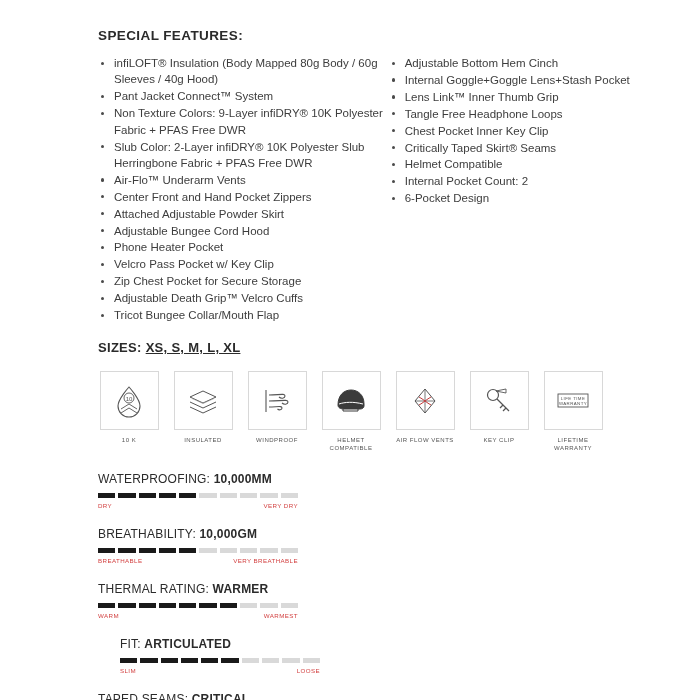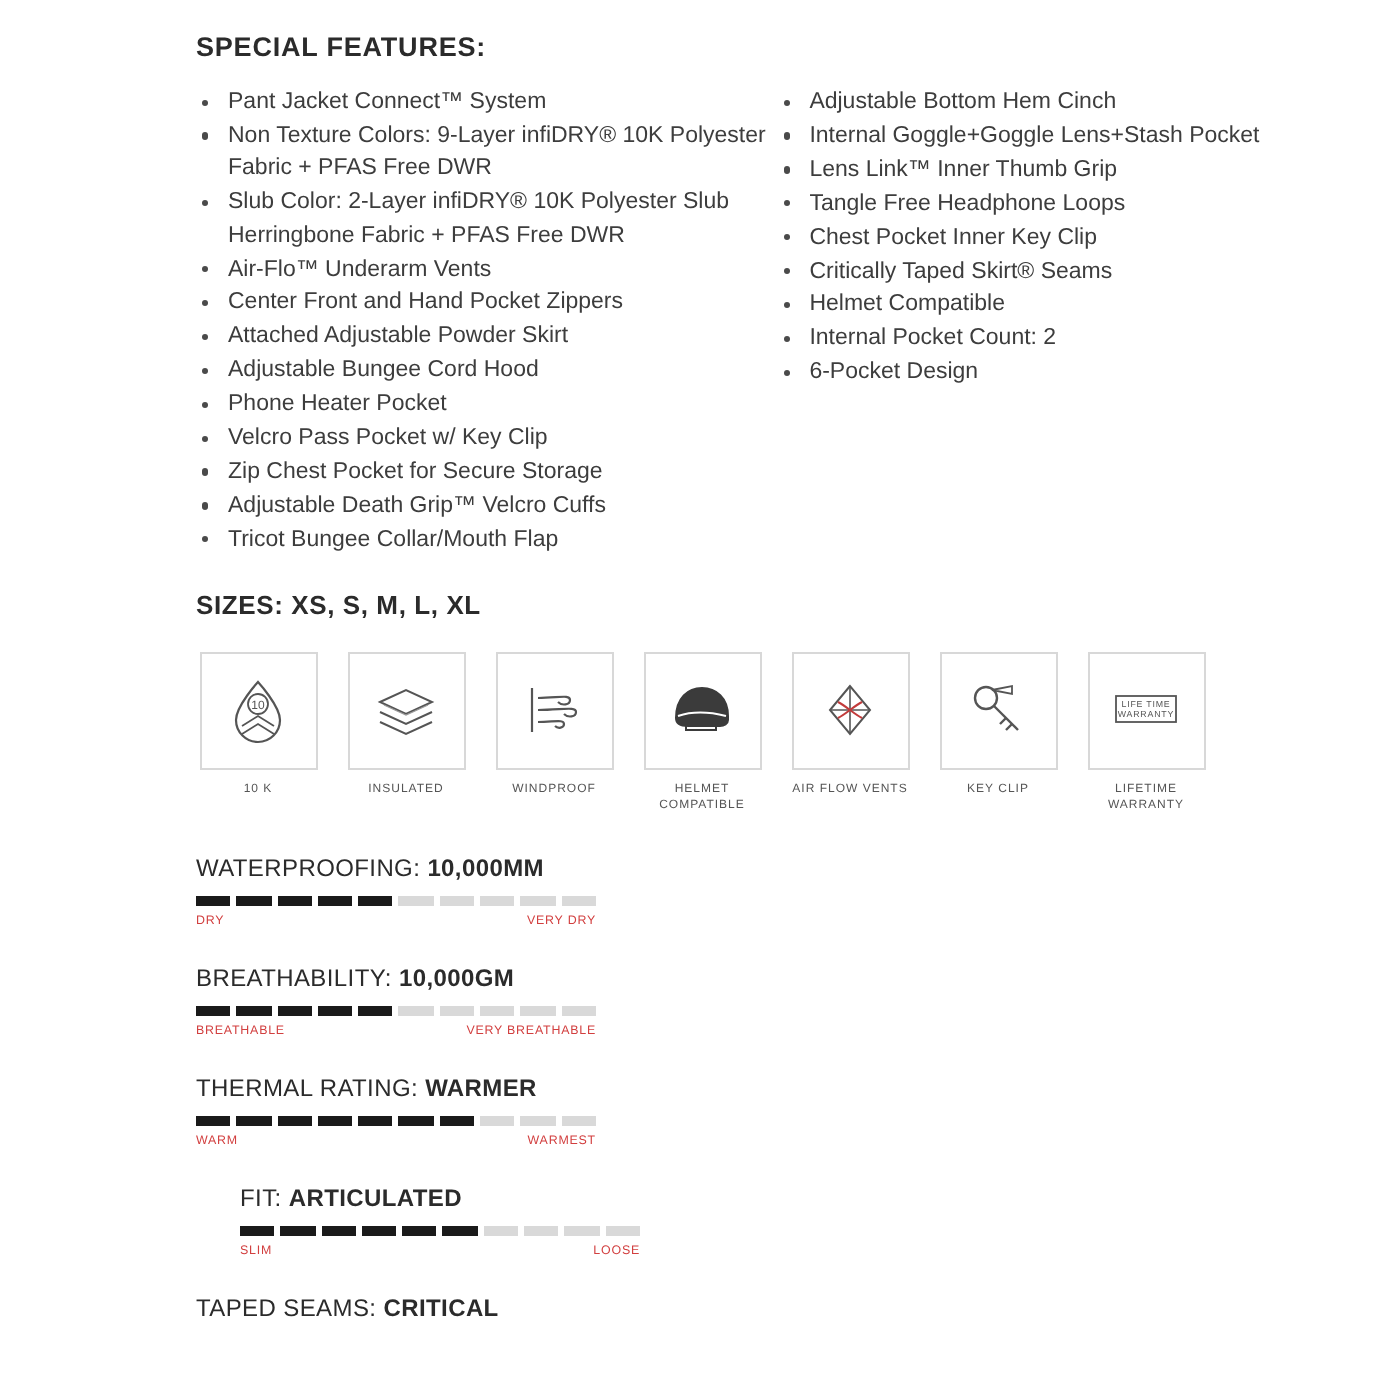--- a/index.html
+++ b/index.html
@@ -12,21 +12,21 @@
     background: #ffffff;
     font-family: "Liberation Sans", sans-serif;
     color: #3b3b3b;
     overflow: hidden;
   }
   .page {
     position: relative;
     width: 700px;
     height: 700px;
     box-sizing: border-box;
-    padding: 16px 40px 10px 98px;
+    padding: 28px 40px 10px 98px;
   }
   .section-title {
     font-size: 13.5px;
     font-weight: bold;
     letter-spacing: 0.4px;
     color: #2b2b2b;
     margin: 0 0 12px 0;
   }
   .features {
     display: flex;
@@ -61,21 +61,21 @@
     background: #4a4a4a;
   }
   .sizes {
     margin-top: 16px;
     font-size: 13px;
     font-weight: bold;
     letter-spacing: 0.3px;
     color: #2b2b2b;
   }
   .sizes .sizes-label { font-weight: bold; }
-  .sizes .sizes-values { font-weight: bold; }
+  .sizes .sizes-values { font-weight: bold; text-decoration: underline; }
 
   
   .icon-row {
     margin-top: 16px;
     display: flex;
     gap: 12px;
   }
   .icon-cell {
     width: 62px;
     display: flex;
@@ -145,20 +145,21 @@
 </head>
 <body>
 
 <div class="page">
 
   <div class="section-title">SPECIAL FEATURES:</div>
 
   <div class="features">
     <div class="col col-left">
       <ul class="bullets">
+        <li>infiLOFT® Insulation (Body Mapped 80g Body / 60g Sleeves / 40g Hood)</li>
         <li>Pant Jacket Connect™ System</li>
         <li>Non Texture Colors: 9-Layer infiDRY® 10K Polyester Fabric + PFAS Free DWR</li>
         <li>Slub Color: 2-Layer infiDRY® 10K Polyester Slub Herringbone Fabric + PFAS Free DWR</li>
         <li>Air-Flo™ Underarm Vents</li>
         <li>Center Front and Hand Pocket Zippers</li>
         <li>Attached Adjustable Powder Skirt</li>
         <li>Adjustable Bungee Cord Hood</li>
         <li>Phone Heater Pocket</li>
         <li>Velcro Pass Pocket w/ Key Clip</li>
         <li>Zip Chest Pocket for Secure Storage</li>

